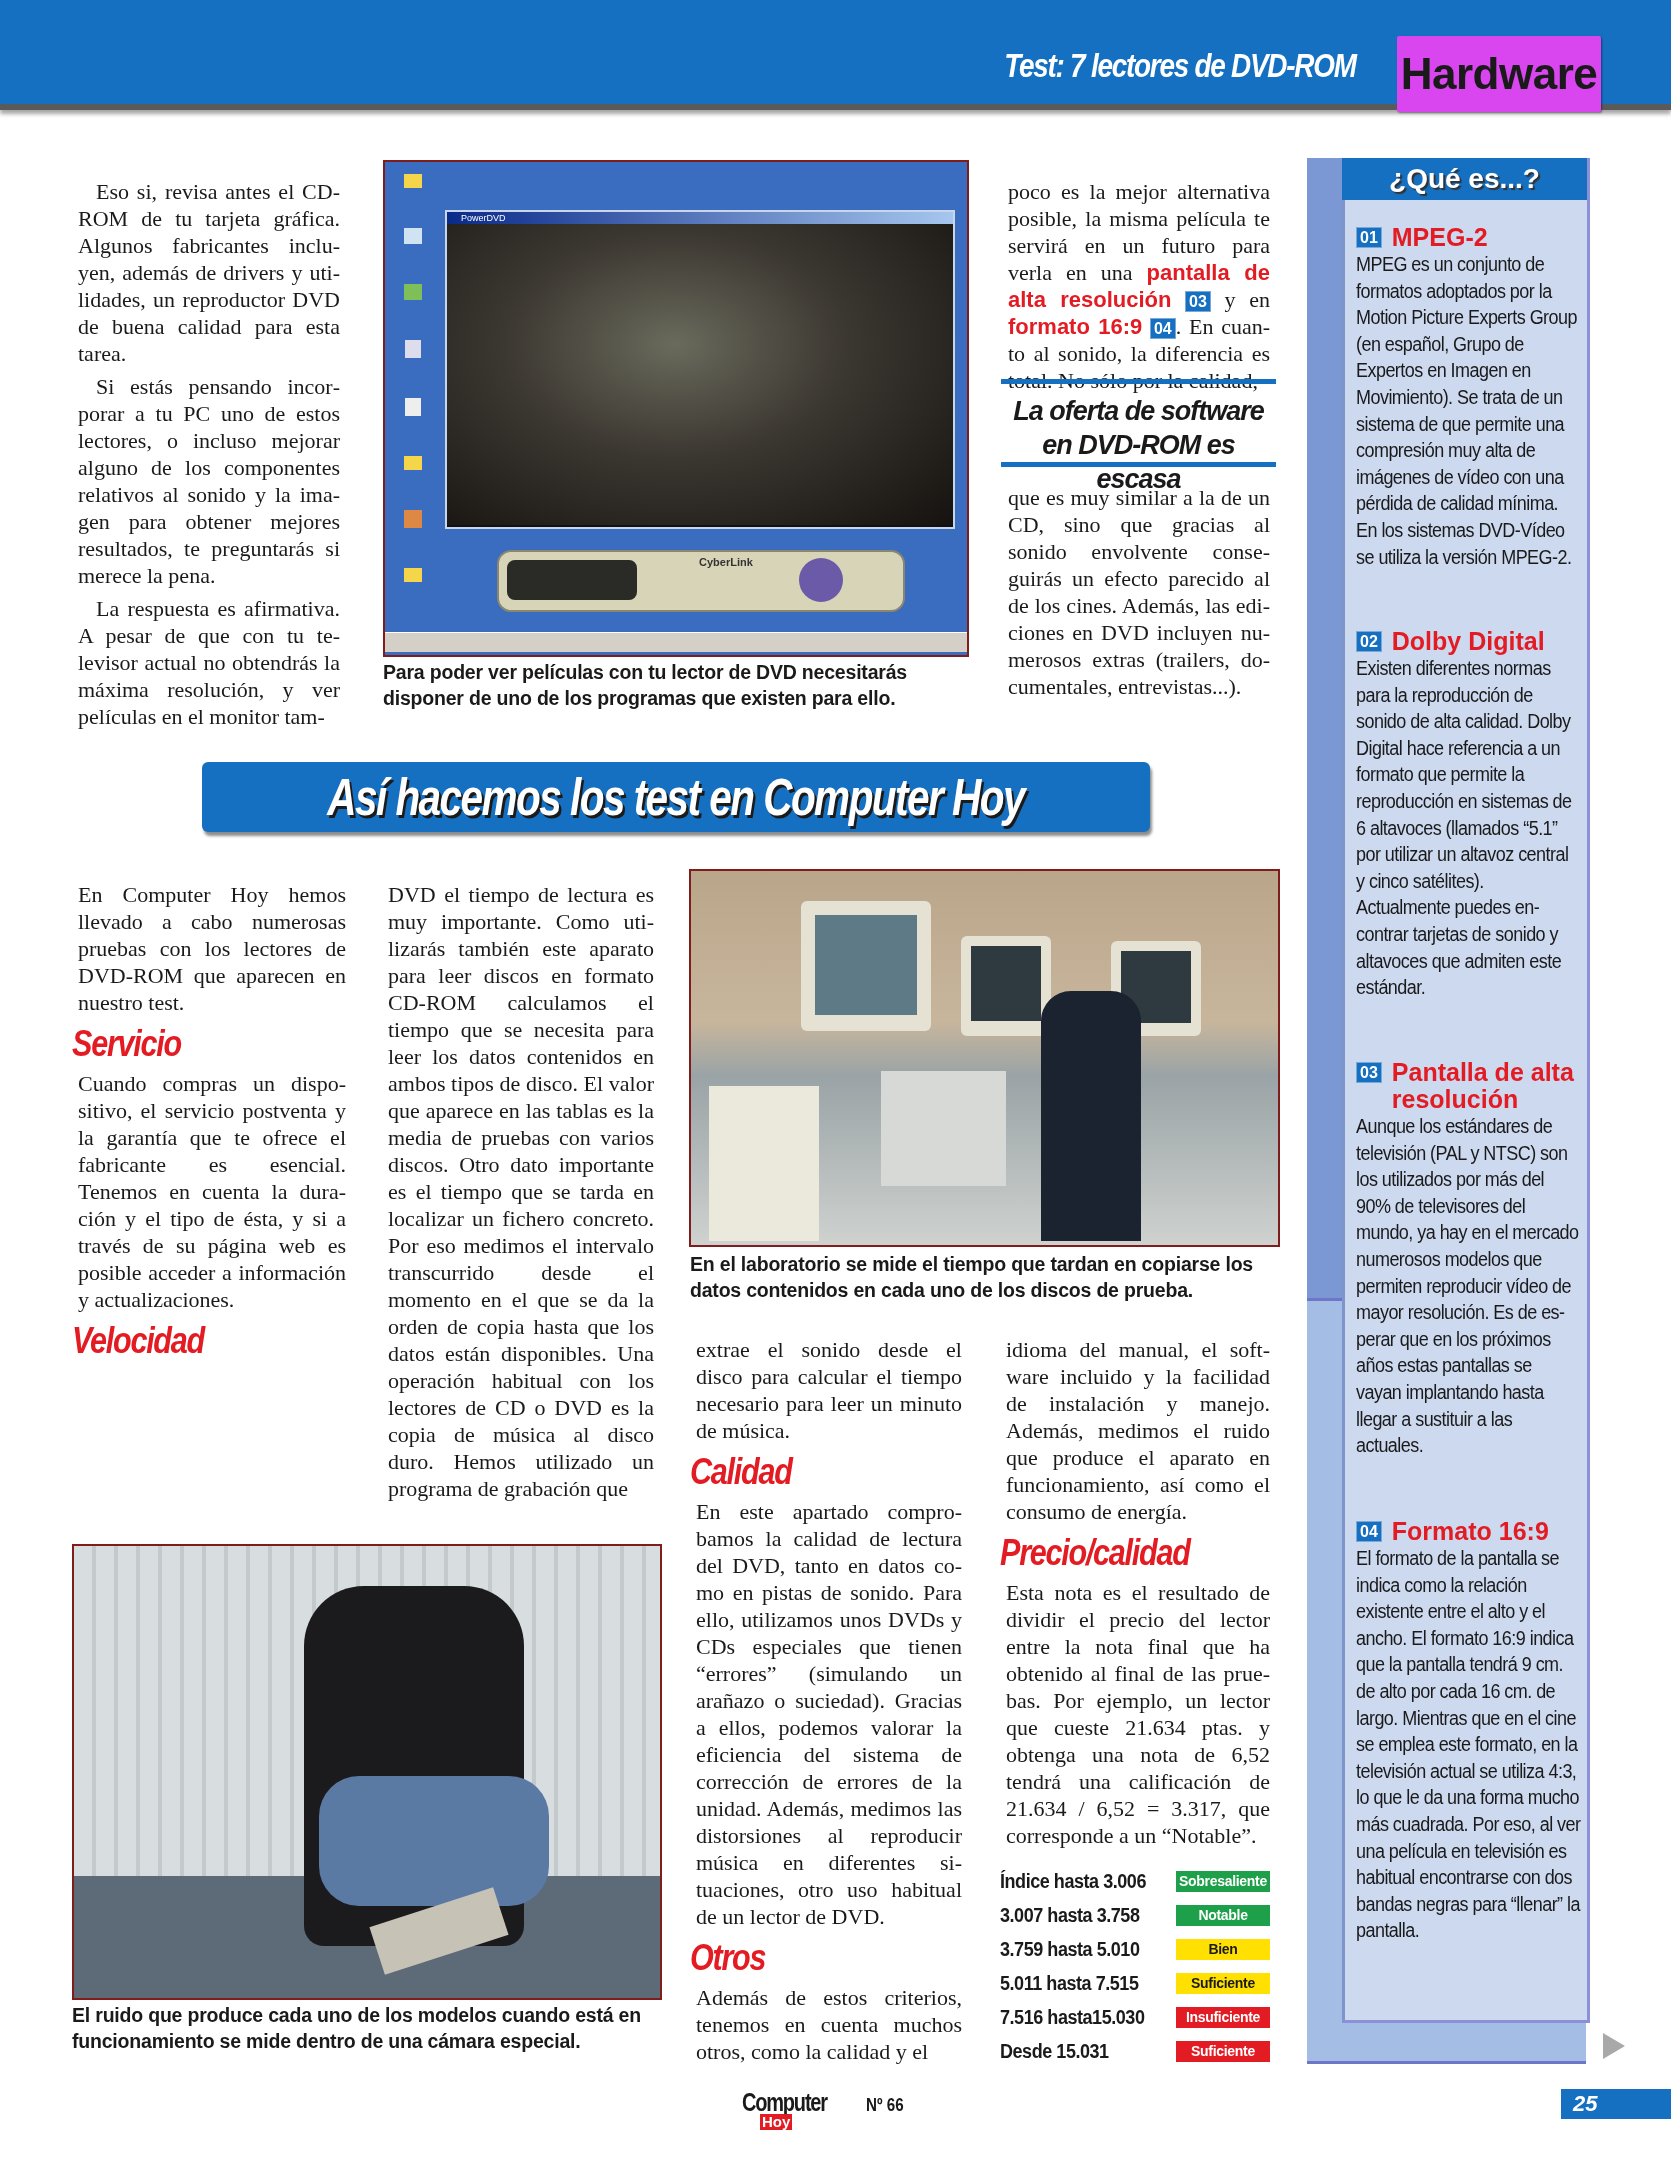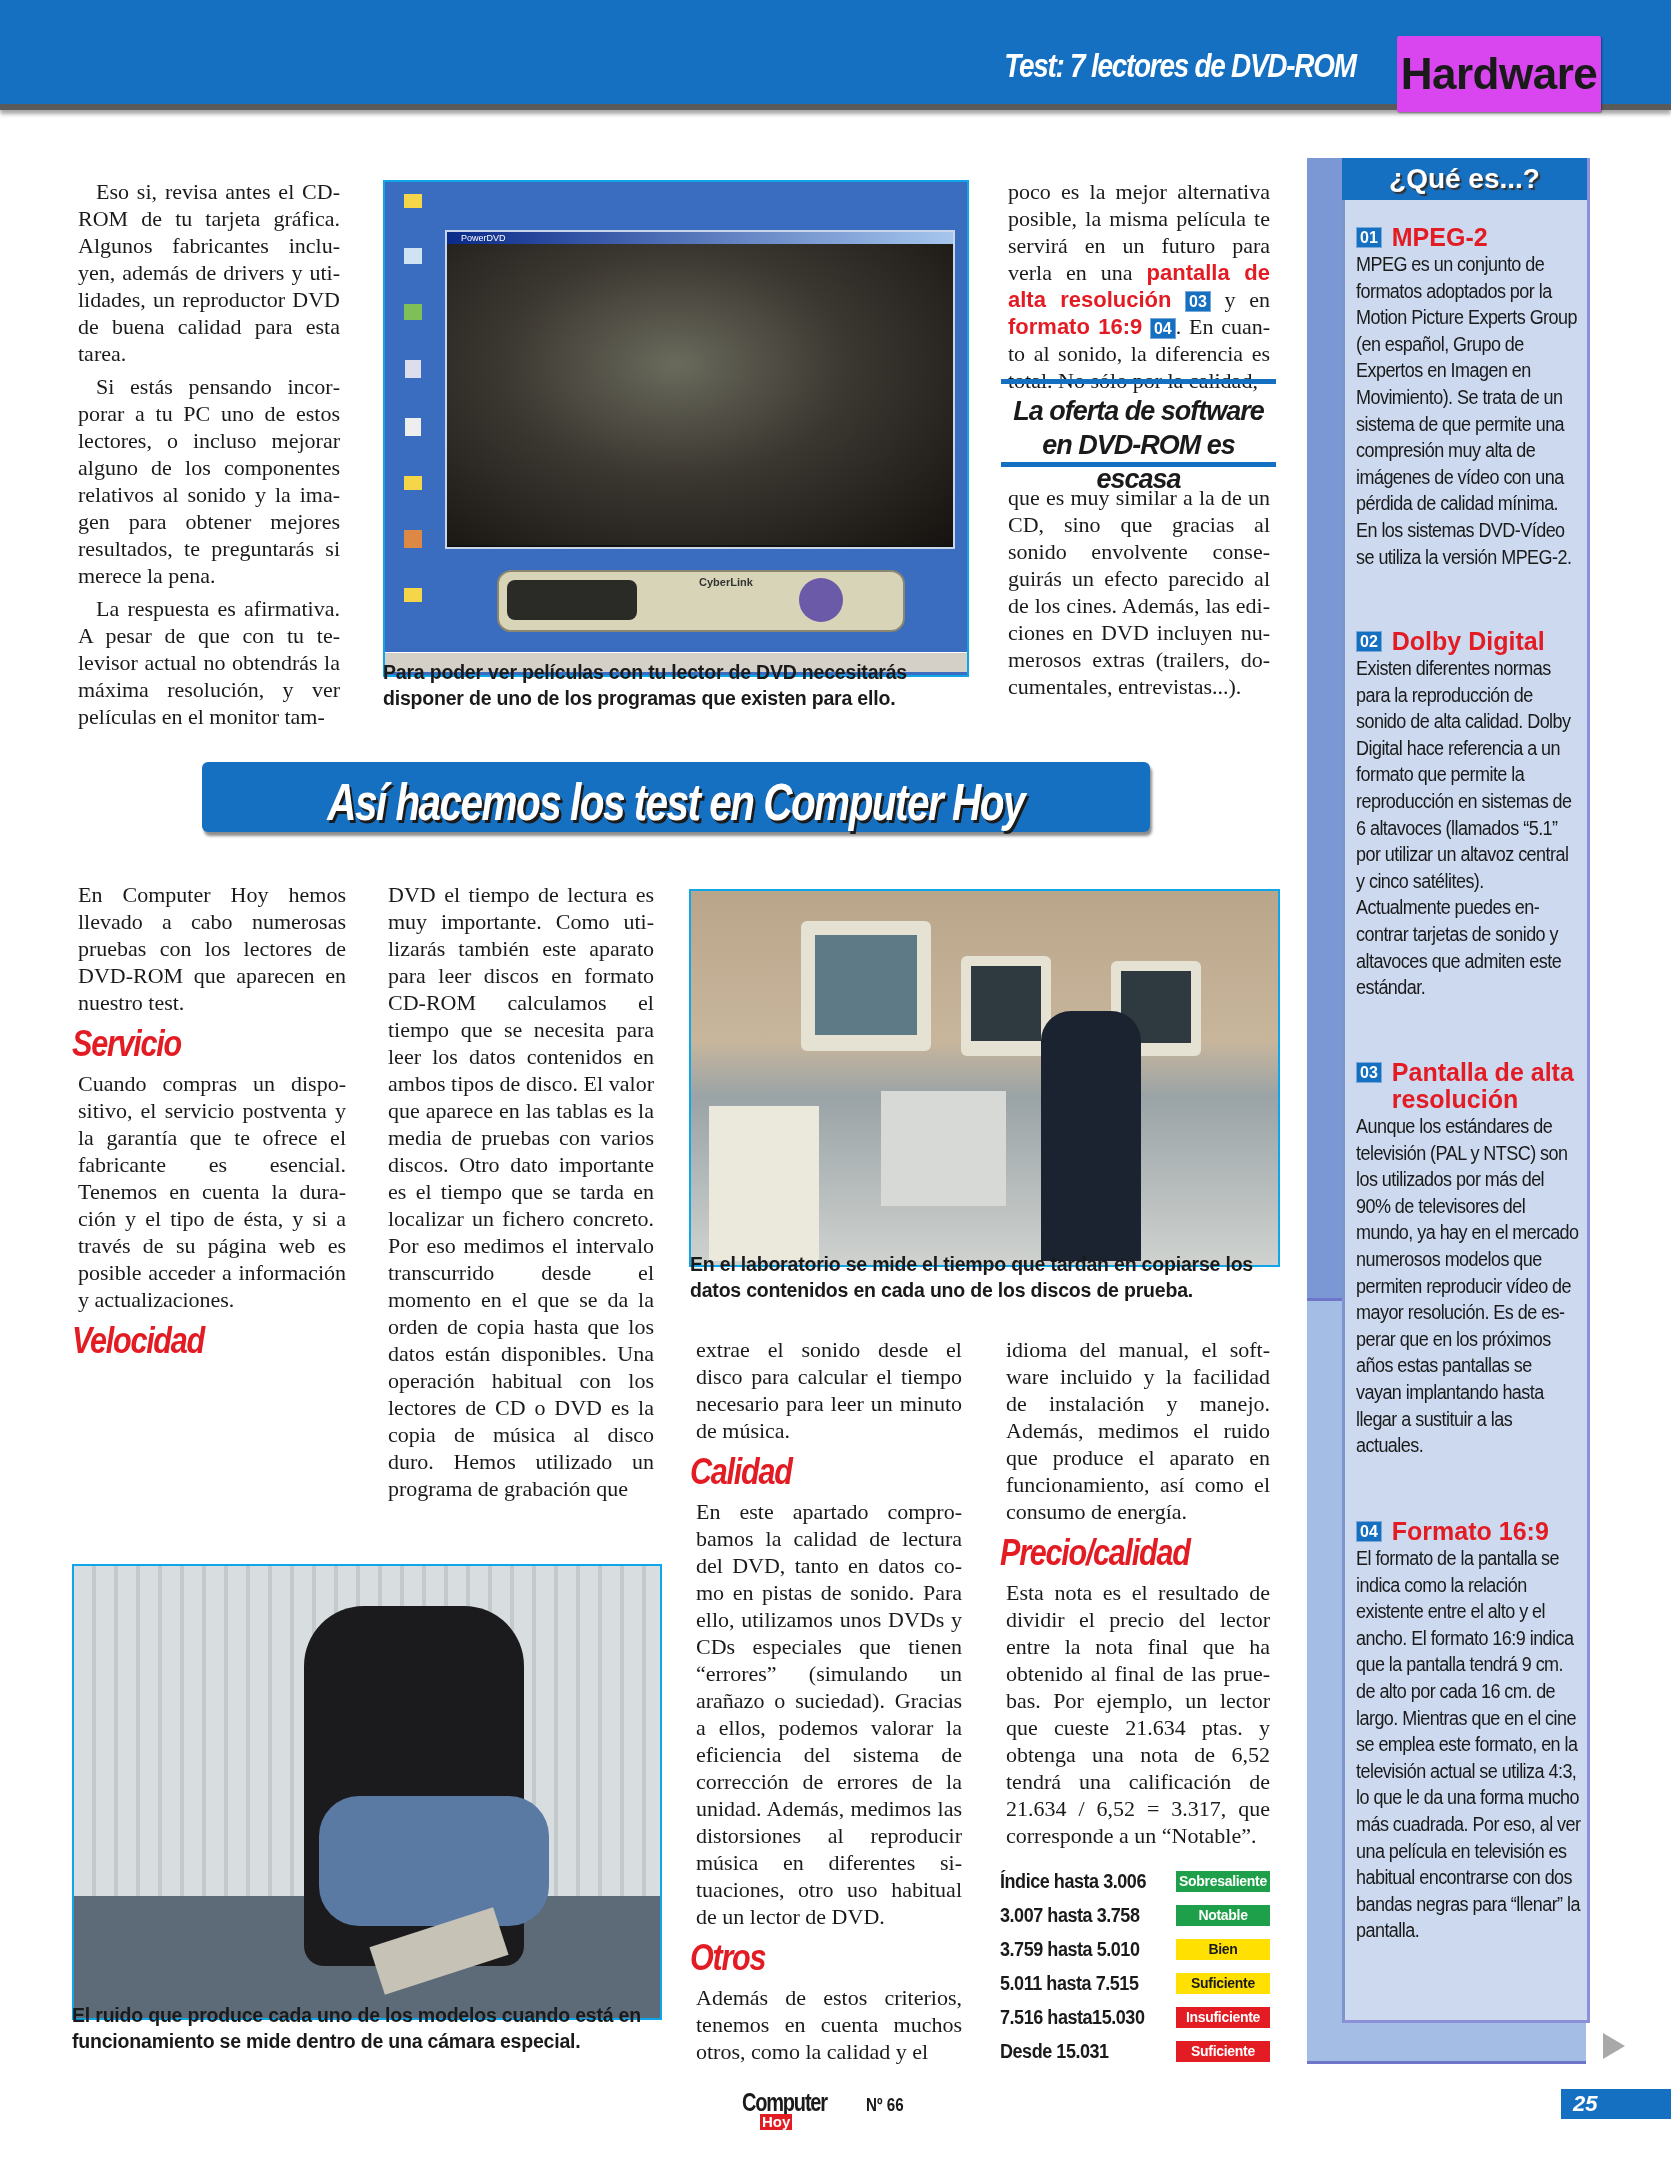--- a/index.html
+++ b/index.html
@@ -13,23 +13,23 @@
   .col{font-size:22px;line-height:27px;text-align:justify;hyphens:manual;}
   .col p{margin:6px;}
   .col p.ind{text-indent:18px;}
   .red-head{font-family:"Liberation Sans",sans-serif;font-weight:bold;font-style:italic;color:#e31b23;font-size:36px;line-height:40px;letter-spacing:-1.5px;margin:8px 0 0 0;transform:scaleX(.85);transform-origin:left center;white-space:nowrap;}
   .hl{font-family:"Liberation Sans",sans-serif;font-weight:bold;color:#e31b23;}
   .num-badge{display:inline-block;background:#1670c2;color:#fff;font-family:"Liberation Sans",sans-serif;font-weight:bold;font-size:16px;line-height:19px;padding:0 3px;border:1px solid #7aa8d8;vertical-align:middle;}
   .caption{font-family:"Liberation Sans",sans-serif;font-weight:bold;font-size:19.5px;line-height:26px;color:#1a1a1a;letter-spacing:-0.2px;}
   .pullquote-rule{height:5px;background:#1670c2;}
   .pullquote{font-family:"Liberation Sans",sans-serif;font-weight:bold;font-style:italic;font-size:27px;line-height:34px;text-align:center;letter-spacing:-1px;color:#1a1a1a;}
   
-  .photo{border:2px solid #0ea5e9;overflow:hidden;margin-top:20px;}
-  
-  .banner{left:202px;top:762px;width:948px;height:70px;background:#1670c2;border-radius:6px;box-shadow:2px 4px 3px rgba(0,0,0,.45);display:flex;align-items:flex-end;justify-content:center;}
+  .photo{border:2px solid #7f1d1d;overflow:hidden;}
+  
+  .banner{left:202px;top:762px;width:948px;height:70px;background:#1670c2;border-radius:6px;box-shadow:2px 4px 3px rgba(0,0,0,.45);display:flex;align-items:center;justify-content:center;}
   .banner span{color:#fff;font-family:"Liberation Sans",sans-serif;font-weight:bold;font-style:italic;font-size:52px;letter-spacing:-2px;transform:scaleX(.78);white-space:nowrap;text-shadow:3px 3px 0 #1b1b1b;}
   
   .sb-outer{left:1307px;top:158px;width:279px;height:1903px;background:#a3bde4;border-bottom:3px solid #6f75c8;}
   .sb-inner{left:1342px;top:158px;width:242px;height:1862px;background:#ccd9ef;border-right:3px solid #8b90d8;border-bottom:3px solid #8b90d8;border-left:3px solid #7e95cc;}
   .sb-head{left:1342px;top:158px;width:245px;height:42px;background:#1670c2;display:flex;align-items:center;justify-content:center;}
   .sb-head span{color:#fff;font-family:"Liberation Sans",sans-serif;font-weight:bold;font-size:28px;text-shadow:2px 2px 1px #333;}
   .sb-strip{left:1307px;top:158px;width:35px;height:1140px;background:#7b98d4;border-bottom:3px solid #6f75c8;}
   .sb-entry{left:1356px;width:226px;font-family:"Liberation Sans",sans-serif;}
   .sb-entry h4{margin:0;font-size:25px;line-height:27px;font-weight:bold;color:#e31b23;display:flex;align-items:flex-start;}
   .sb-entry h4 .num-badge{margin-right:10px;margin-top:3px;}

